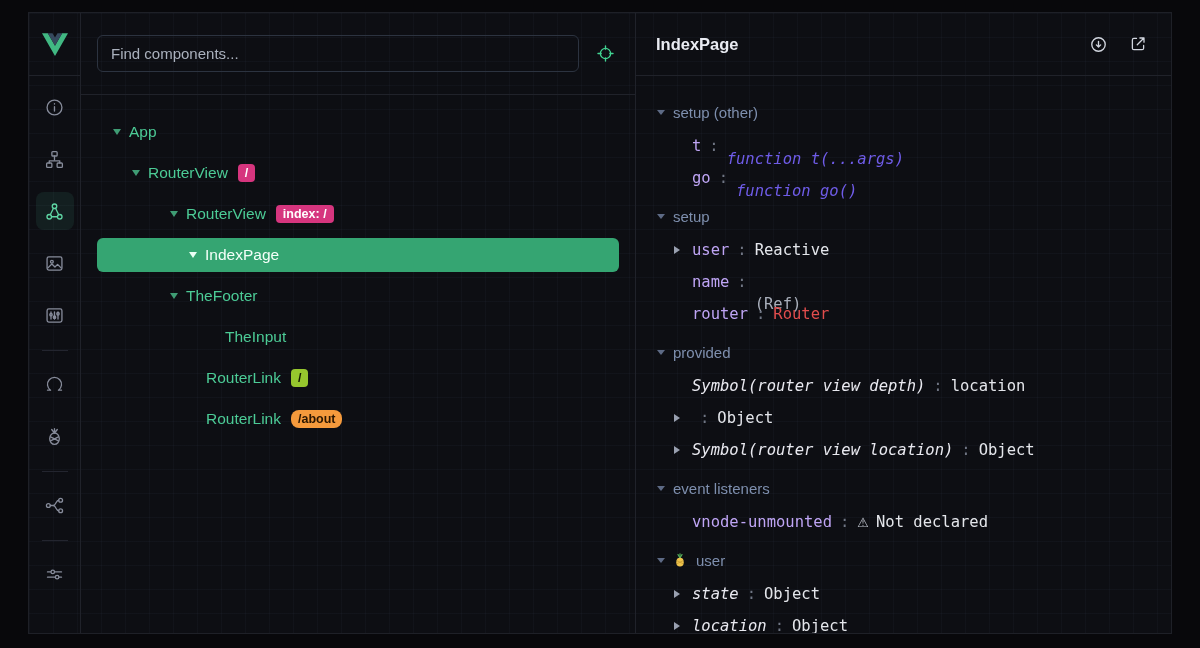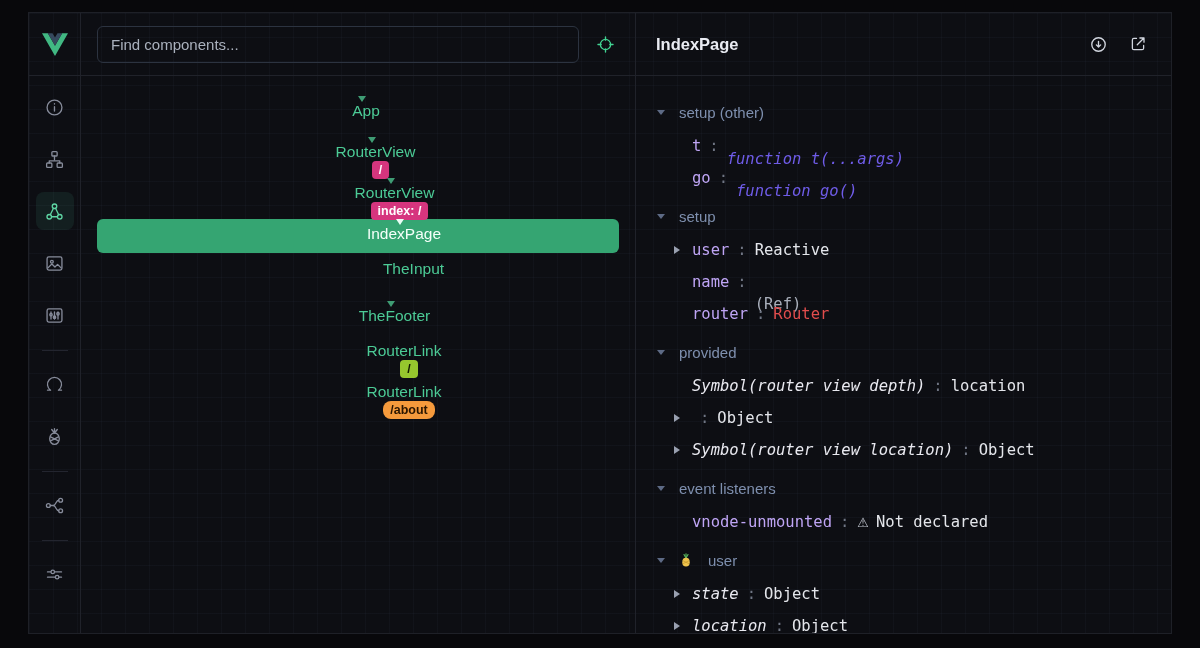--- a/index.html
+++ b/index.html
@@ -18,31 +18,31 @@
   .logo-cell { height:63px; border-bottom:1px solid #20222a; display:flex; align-items:center; justify-content:center; }
   .side-icons { display:flex; flex-direction:column; align-items:center; padding-top:12px; }
   .icon-cell { width:38px; height:38px; margin-bottom:14px; border-radius:8px;
                display:flex; align-items:center; justify-content:center; color:#878c9b; cursor:pointer; }
   .icon-cell.active { background:rgba(94,214,164,0.09); color:#5fd6a4; }
   .side-div { width:26px; border-top:1px solid #23252f; margin:2px 0 14px 0; }
   .icon-cell svg { stroke:currentColor; fill:none; stroke-width:1.5; stroke-linecap:round; stroke-linejoin:round; }
 
   
   .tree-panel { width:554px; flex:0 0 554px; display:flex; flex-direction:column; }
-  .tree-head { height:63px; border-bottom:1px solid #20222a; display:flex; align-items:center; padding:14px 16px; gap:12px; }
+  .tree-head { height:82px; border-bottom:1px solid #20222a; display:flex; align-items:center; padding:14px 16px; gap:12px; }
   .search-box { flex:1; height:37px; border:1px solid #2c3340; border-radius:6px; display:flex; align-items:center; padding:0 13px; }
   .search-box input { width:100%; background:transparent; border:none; outline:none; color:#d5d8e0;
                       font-family:"Liberation Sans", sans-serif; font-size:15px; }
   .search-box input::placeholder { color:#aab1bd; opacity:1; }
   .target-btn { width:28px; height:28px; display:flex; align-items:center; justify-content:center; cursor:pointer; color:#42d392; }
   .target-btn svg { stroke:currentColor; fill:none; stroke-width:1.7; stroke-linecap:round; }
 
   .tree-body { padding-top:20px; overflow:hidden; flex:1; }
   .trow { height:34px; margin:0 16px 7px 16px; border-radius:6px; display:flex; align-items:center;
-          color:#4ccb96; cursor:pointer; white-space:nowrap;flex-direction:column; }
+          color:#4ccb96; cursor:pointer; white-space:nowrap; }
   .trow.selected { background:#35a572; color:#f4fff9; }
   .d0{padding-left:16px}.d1{padding-left:35px}.d2{padding-left:54px}
   .d3{padding-left:73px}.d4{padding-left:92px}.d5{padding-left:111px}
   .t-arrow { width:0; height:0; border-left:4.5px solid transparent; border-right:4.5px solid transparent;
              border-top:6px solid #3f9c74; margin-right:8px; flex:0 0 auto; }
   .trow.selected .t-arrow { border-top-color:#eafff5; }
   .t-spacer { width:17px; flex:0 0 auto; }
   .t-label { font-size:15.5px; }
   .badge { margin-left:10px; font-size:12.5px; font-weight:700; padding:2.5px 7px; border-radius:4px; line-height:1; }
   .badge.pink   { background:#d6357e; color:#ffffff; }
@@ -52,21 +52,21 @@
   
   .inspector { flex:1; border-left:1px solid #20222a; display:flex; flex-direction:column; min-width:0; }
   .insp-head { height:63px; border-bottom:1px solid #20222a; display:flex; align-items:center; padding:0 20px; }
   .insp-title { color:#e9ebf2; font-size:16.5px; font-weight:600; flex:1; }
   .head-btn { width:26px; height:26px; margin-left:14px; display:flex; align-items:center; justify-content:center;
               cursor:pointer; color:#d2d6df; }
   .head-btn svg { stroke:currentColor; fill:none; stroke-width:1.7; stroke-linecap:round; stroke-linejoin:round; }
 
   .insp-body { flex:1; overflow:hidden; padding:18px 0 0 18px; }
   .sec { margin-bottom:4px; }
-  .sec-h { height:36px; display:flex; align-items:center; gap:14px; padding-left:3px;
+  .sec-h { height:36px; display:flex; align-items:center; gap:8px; padding-left:3px;
            color:#7e8fae; font-size:15px; cursor:pointer; }
   .s-arrow { width:0; height:0; border-left:4.5px solid transparent; border-right:4.5px solid transparent;
              border-top:5.5px solid #5d6a85; }
   .irow { height:32px; display:flex; align-items:center; padding-left:20px; white-space:nowrap;
           font-family:"DejaVu Sans Mono", monospace; font-size:15.5px; }
   .i-arrow { width:10px; margin-right:8px; flex:0 0 auto; }
   .i-arrow.exp { width:0; height:0; border-top:4.5px solid transparent; border-bottom:4.5px solid transparent;
                  border-left:6px solid #99a0b0; margin-right:12px; }
   .ikey.purple { color:#bfa5f5; }
   .ikey.white  { color:#e9e9f0;font-style:italic; }
@@ -186,27 +186,27 @@
       </div>
       <div class="trow d3">
         <span class="t-arrow"></span>
         <span class="t-label">RouterView</span>
         <span class="badge pink">index: /</span>
       </div>
       <div class="trow d4 selected">
         <span class="t-arrow"></span>
         <span class="t-label">IndexPage</span>
       </div>
+      <div class="trow d3">
+        <span class="t-arrow"></span>
+        <span class="t-label">TheFooter</span>
+      </div>
       <div class="trow d5">
         <span class="t-spacer"></span>
         <span class="t-label">TheInput</span>
-      </div>
-      <div class="trow d3">
-        <span class="t-arrow"></span>
-        <span class="t-label">TheFooter</span>
       </div>
       <div class="trow d4">
         <span class="t-spacer"></span>
         <span class="t-label">RouterLink</span>
         <span class="badge green">/</span>
       </div>
       <div class="trow d4">
         <span class="t-spacer"></span>
         <span class="t-label">RouterLink</span>
         <span class="badge orange">/about</span>

